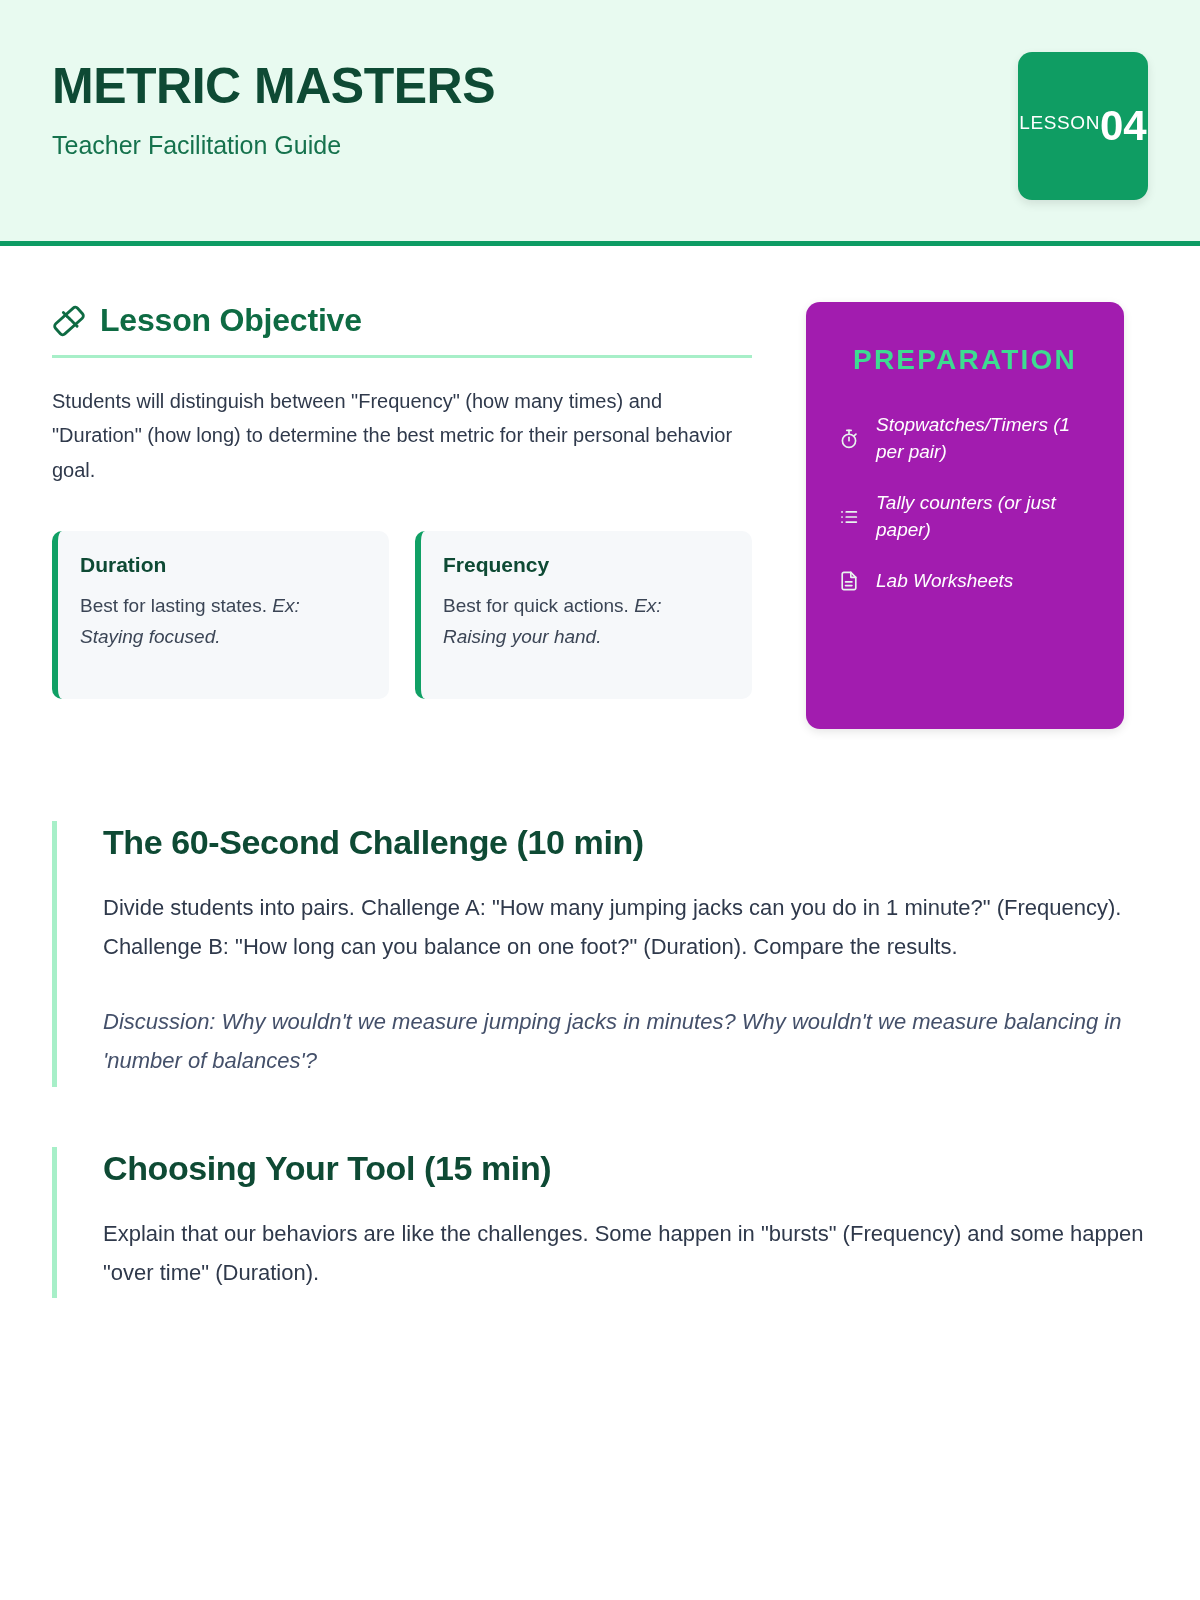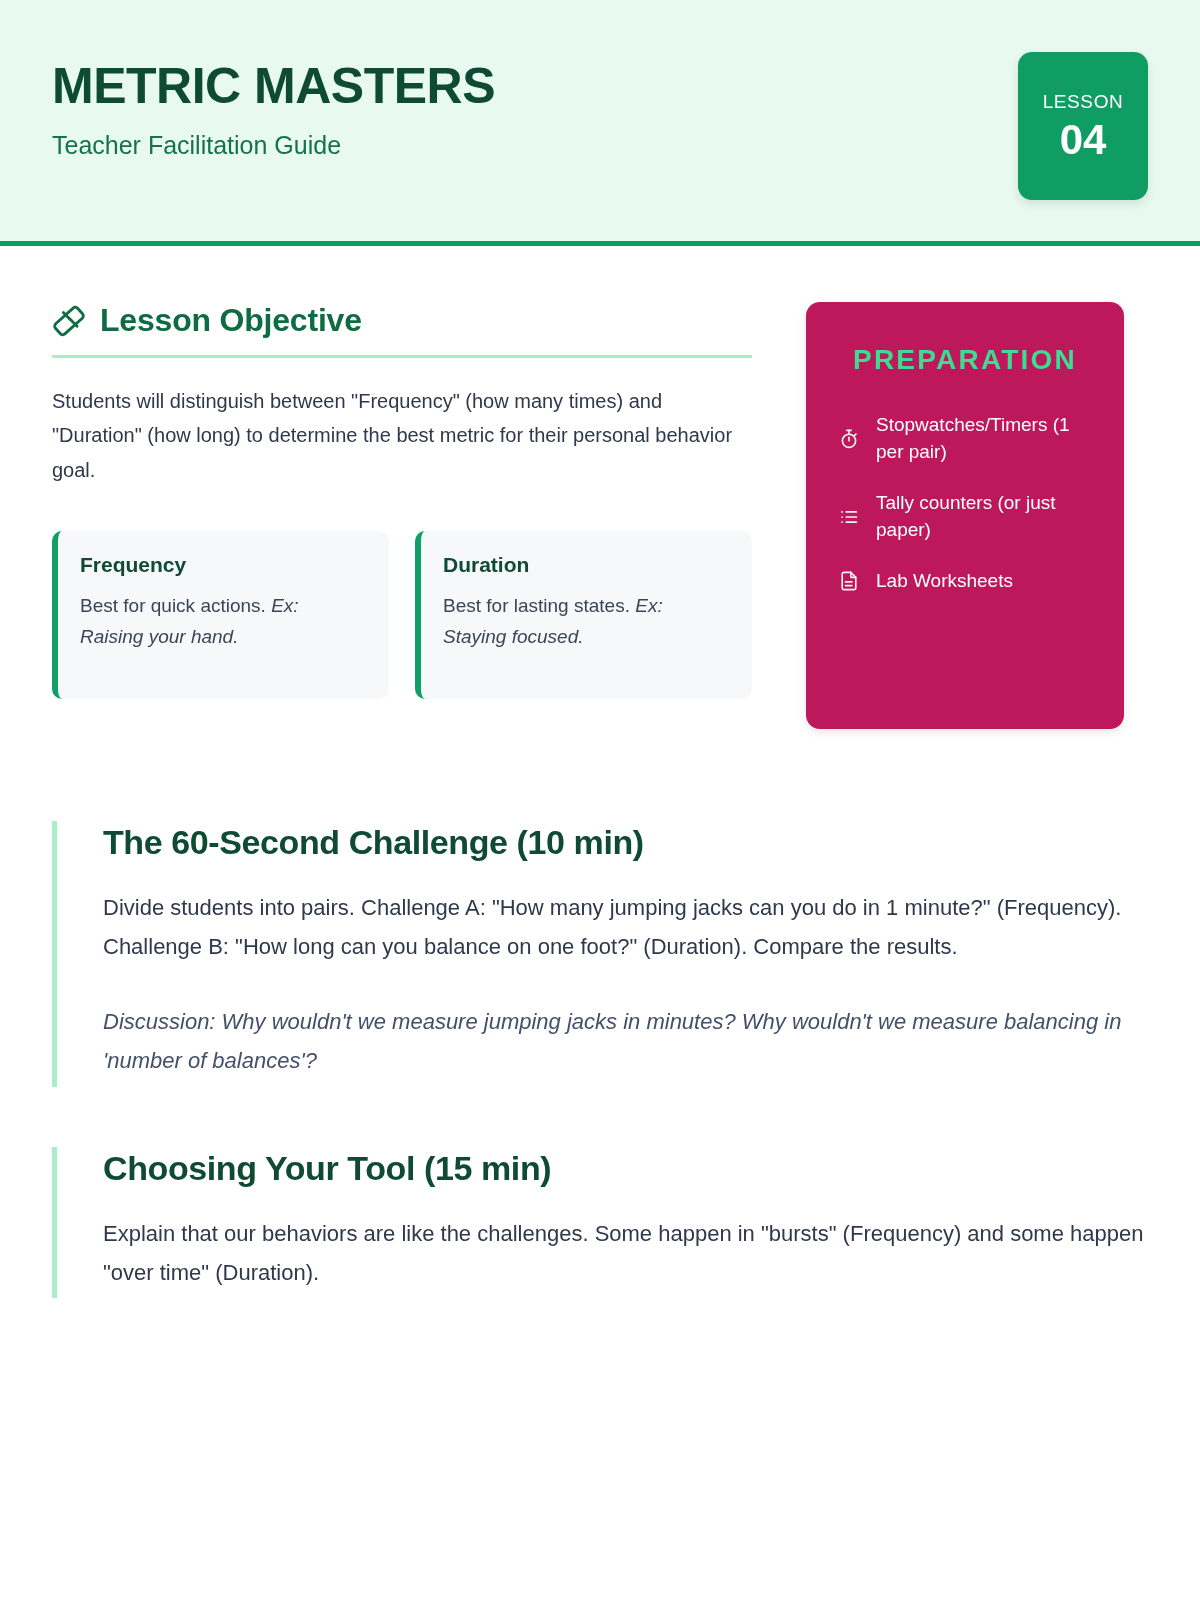--- a/index.html
+++ b/index.html
@@ -44,21 +44,21 @@
     margin-top: 18px;
   }
 
   .lesson-badge {
     background: #0f9d63;
     color: #ffffff;
     border-radius: 14px;
     width: 130px;
     height: 148px;
     display: flex;
-    flex-direction: column;
+    flex-direction: row;
     align-items: center;
     justify-content: center;
     box-shadow: 0 4px 10px rgba(0,0,0,0.10);
     flex-shrink: 0;
   }
 
   .lesson-badge-label {
     font-size: 19px;
     letter-spacing: 0.6px;
     font-weight: normal;
@@ -139,21 +139,21 @@
     font-size: 19px;
     line-height: 1.62;
     color: #3b4555;
   }
 
   .metric-card-desc em { font-style: italic; }
 
   
   .prep-panel {
     width: 318px;
-    background: #be185d;
+    background: #a21caf;
     border-radius: 14px;
     padding: 42px 26px 16px 26px;
     min-height: 427px;
     flex-shrink: 0;
     box-shadow: 0 3px 10px rgba(0,0,0,0.10);
   }
 
   .prep-title {
     font-size: 28px;
     font-weight: bold;
@@ -162,20 +162,21 @@
     text-align: center;
     margin-bottom: 36px;
   }
 
   .prep-item {
     display: flex;
     align-items: center;
     gap: 16px;
     margin-bottom: 24px;
     padding-left: 6px;
+    font-style: italic;
   }
 
   .prep-icon {
     width: 22px;
     height: 22px;
     flex-shrink: 0;
     display: block;
   }
 
   .prep-item-label {
@@ -265,26 +266,26 @@
             <line x1="15.8" y1="13.8" x2="17.7" y2="15.7"></line>
           </svg>
         </span>
         <div class="objective-title">Lesson Objective</div>
       </div>
       <div class="objective-divider"></div>
       <div class="objective-body">Students will distinguish between "Frequency" (how many times) and "Duration" (how long) to determine the best metric for their personal behavior goal.</div>
 
       <div class="metric-cards">
         <div class="metric-card">
+          <div class="metric-card-title">Duration</div>
+          <div class="metric-card-desc"><span>Best for lasting states. </span><em>Ex: Staying focused.</em></div>
+        </div>
+        <div class="metric-card">
           <div class="metric-card-title">Frequency</div>
           <div class="metric-card-desc"><span>Best for quick actions. </span><em>Ex: Raising your hand.</em></div>
-        </div>
-        <div class="metric-card">
-          <div class="metric-card-title">Duration</div>
-          <div class="metric-card-desc"><span>Best for lasting states. </span><em>Ex: Staying focused.</em></div>
         </div>
       </div>
     </div>
 
     <div class="prep-panel">
       <div class="prep-title">PREPARATION</div>
 
       <div class="prep-item">
         <span>
           <svg class="prep-icon" viewBox="0 0 24 24" fill="none" stroke="#e8f5ee" stroke-width="1.8" stroke-linecap="round" stroke-linejoin="round">

